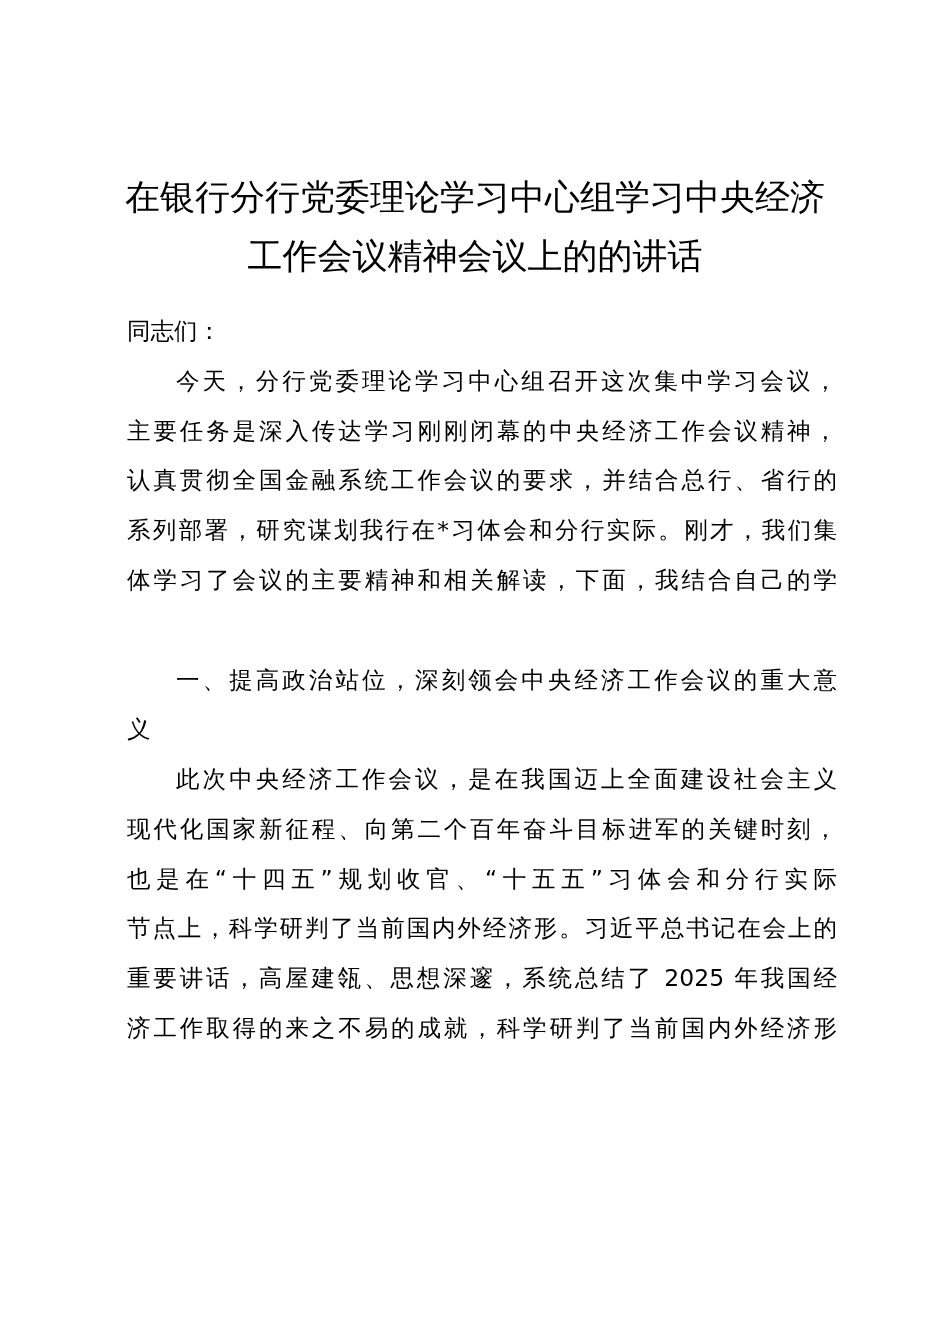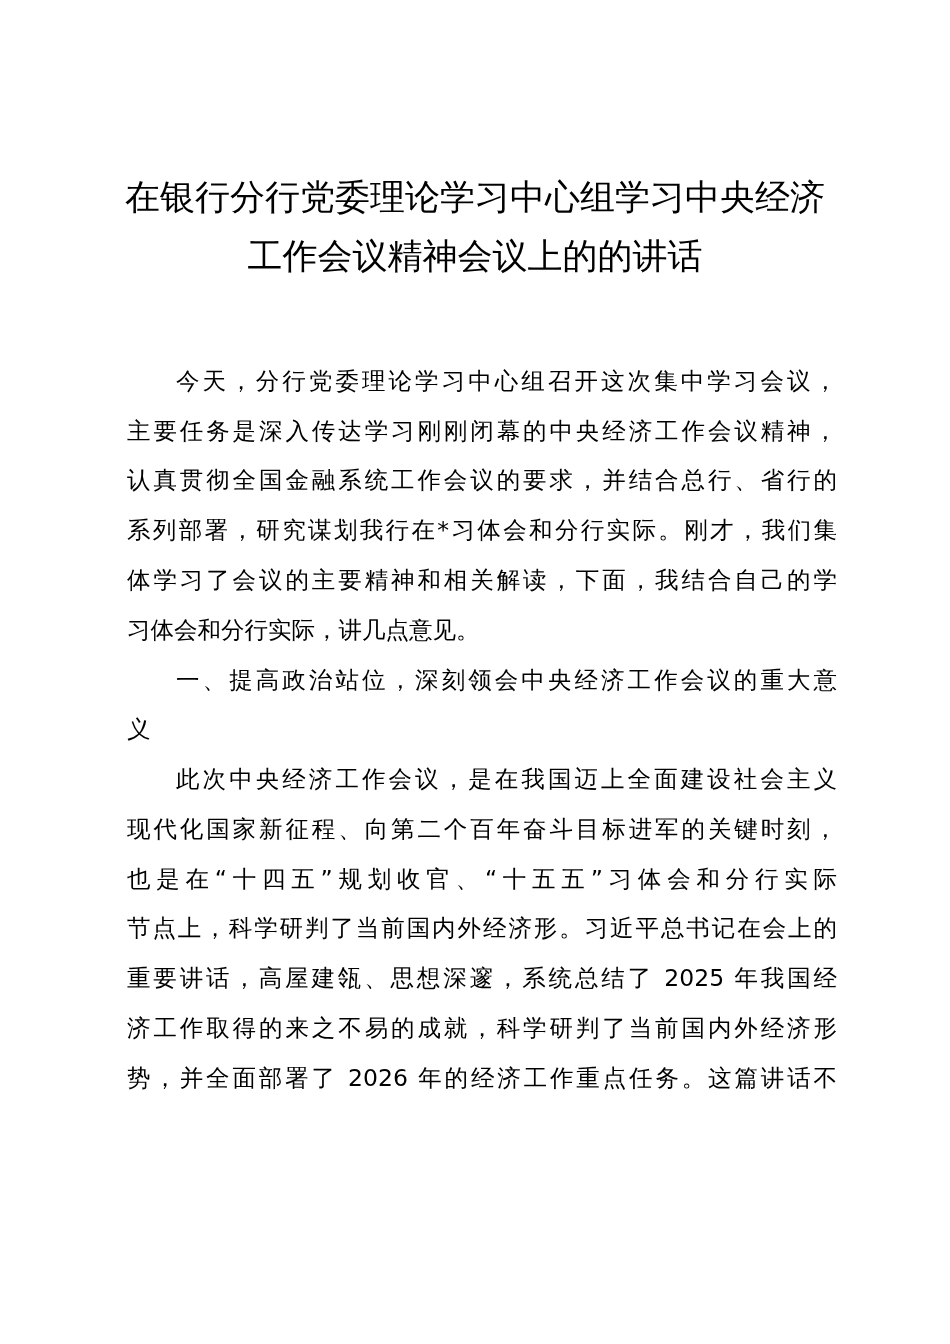--- a/index.html
+++ b/index.html
@@ -52,32 +52,31 @@
     }
   </style>
 </head>
 <body>
 
 <div class="page">
 
   <div class="title-line" style="top:177px;">在银行分行党委理论学习中心组学习中央经济</div>
   <div class="title-line" style="top:236px;">工作会议精神会议上的的讲话</div>
 
+  <div class="line last" style="top:316px;">同志们：</div>
 
   <div class="line indent" style="top:366px;">今天，分行党委理论学习中心组召开这次集中学习会议，</div>
   <div class="line" style="top:416px;">主要任务是深入传达学习刚刚闭幕的中央经济工作会议精神，</div>
   <div class="line" style="top:465px;">认真贯彻全国金融系统工作会议的要求，并结合总行、省行的</div>
   <div class="line" style="top:515px;">系列部署，研究谋划我行在*习体会和分行实际。刚才，我们集</div>
   <div class="line" style="top:565px;">体学习了会议的主要精神和相关解读，下面，我结合自己的学</div>
-  <div class="line last" style="top:615px;">习体会和分行实际，讲几点意见。</div>
 
   <div class="line indent" style="top:665px;">一、提高政治站位，深刻领会中央经济工作会议的重大意</div>
   <div class="line last" style="top:714px;">义</div>
 
   <div class="line indent" style="top:764px;">此次中央经济工作会议，是在我国迈上全面建设社会主义</div>
   <div class="line" style="top:814px;">现代化国家新征程、向第二个百年奋斗目标进军的关键时刻，</div>
   <div class="line" style="top:864px;">也是在“十四五”规划收官、“十五五”习体会和分行实际</div>
   <div class="line" style="top:913px;">节点上，科学研判了当前国内外经济形。习近平总书记在会上的</div>
   <div class="line" style="top:963px;">重要讲话，高屋建瓴、思想深邃，系统总结了 2025 年我国经</div>
   <div class="line" style="top:1013px;">济工作取得的来之不易的成就，科学研判了当前国内外经济形</div>
-  <div class="line" style="top:1063px;">势，并全面部署了 2026 年的经济工作重点任务。这篇讲话不</div>
 
 </div>
 
 </body></html>

